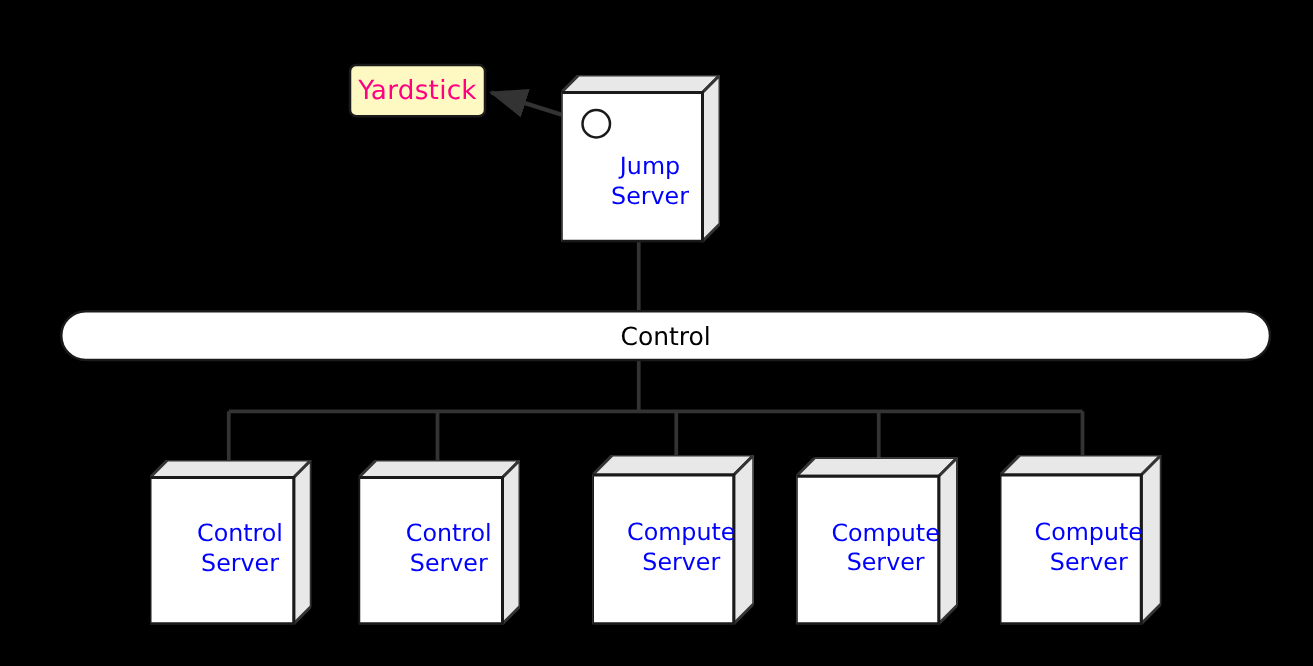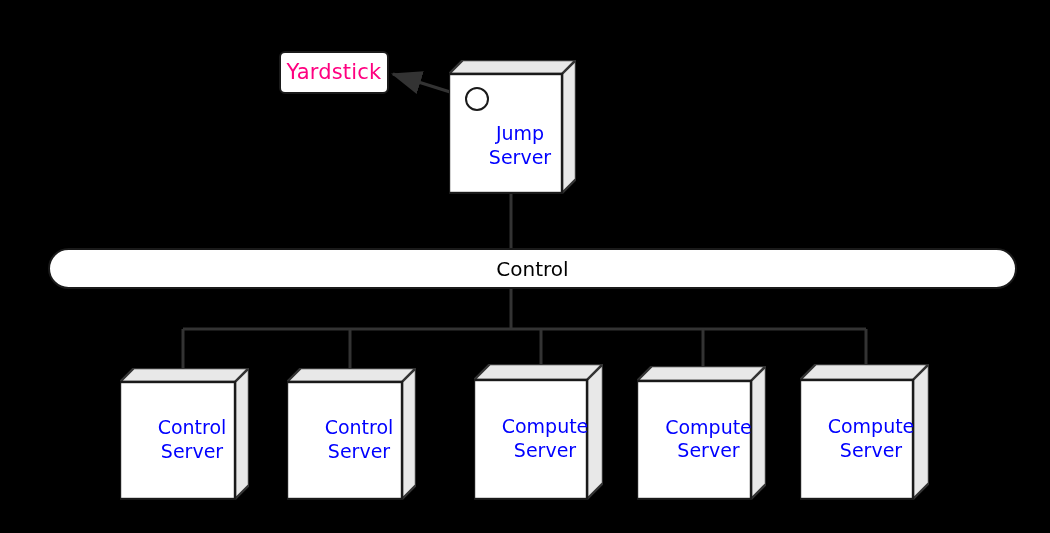--- a/index.html
+++ b/index.html
@@ -22,21 +22,21 @@
     position: absolute;
     left: 0;
     top: 0;
     width: 1050px;
     height: 533px;
   }
 
   
   .label-box {
     position: absolute;
-    background: #ffffff;
+    background: #fef9c3;
     border: 2px solid #1a1a1a;
     border-radius: 6px;
     display: flex;
     align-items: center;
     justify-content: center;
     box-sizing: border-box;
   }
   .label-box .label-text {
     font-size: 21px;
     line-height: 1;

